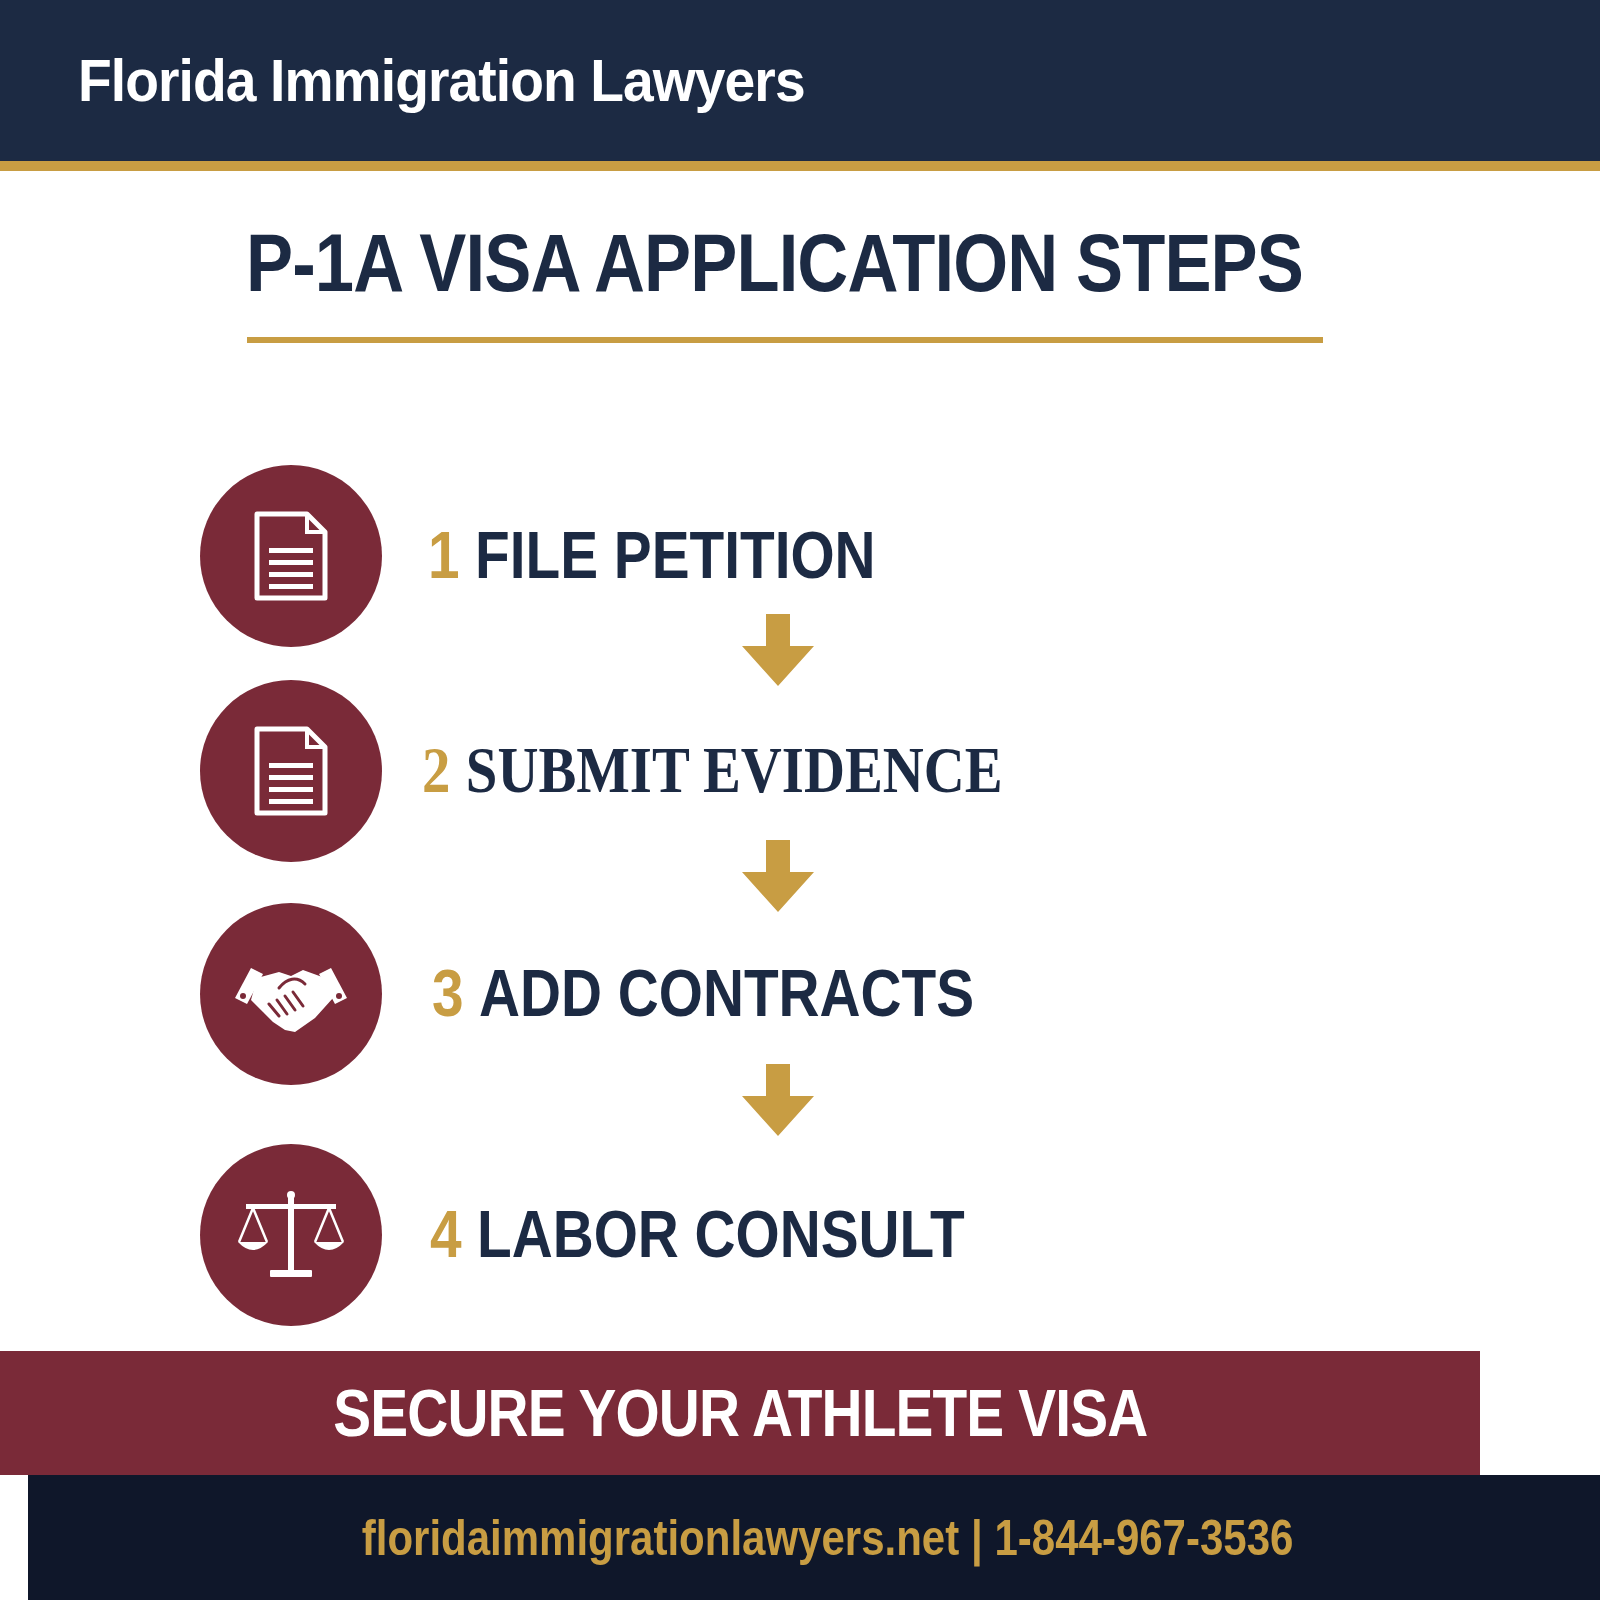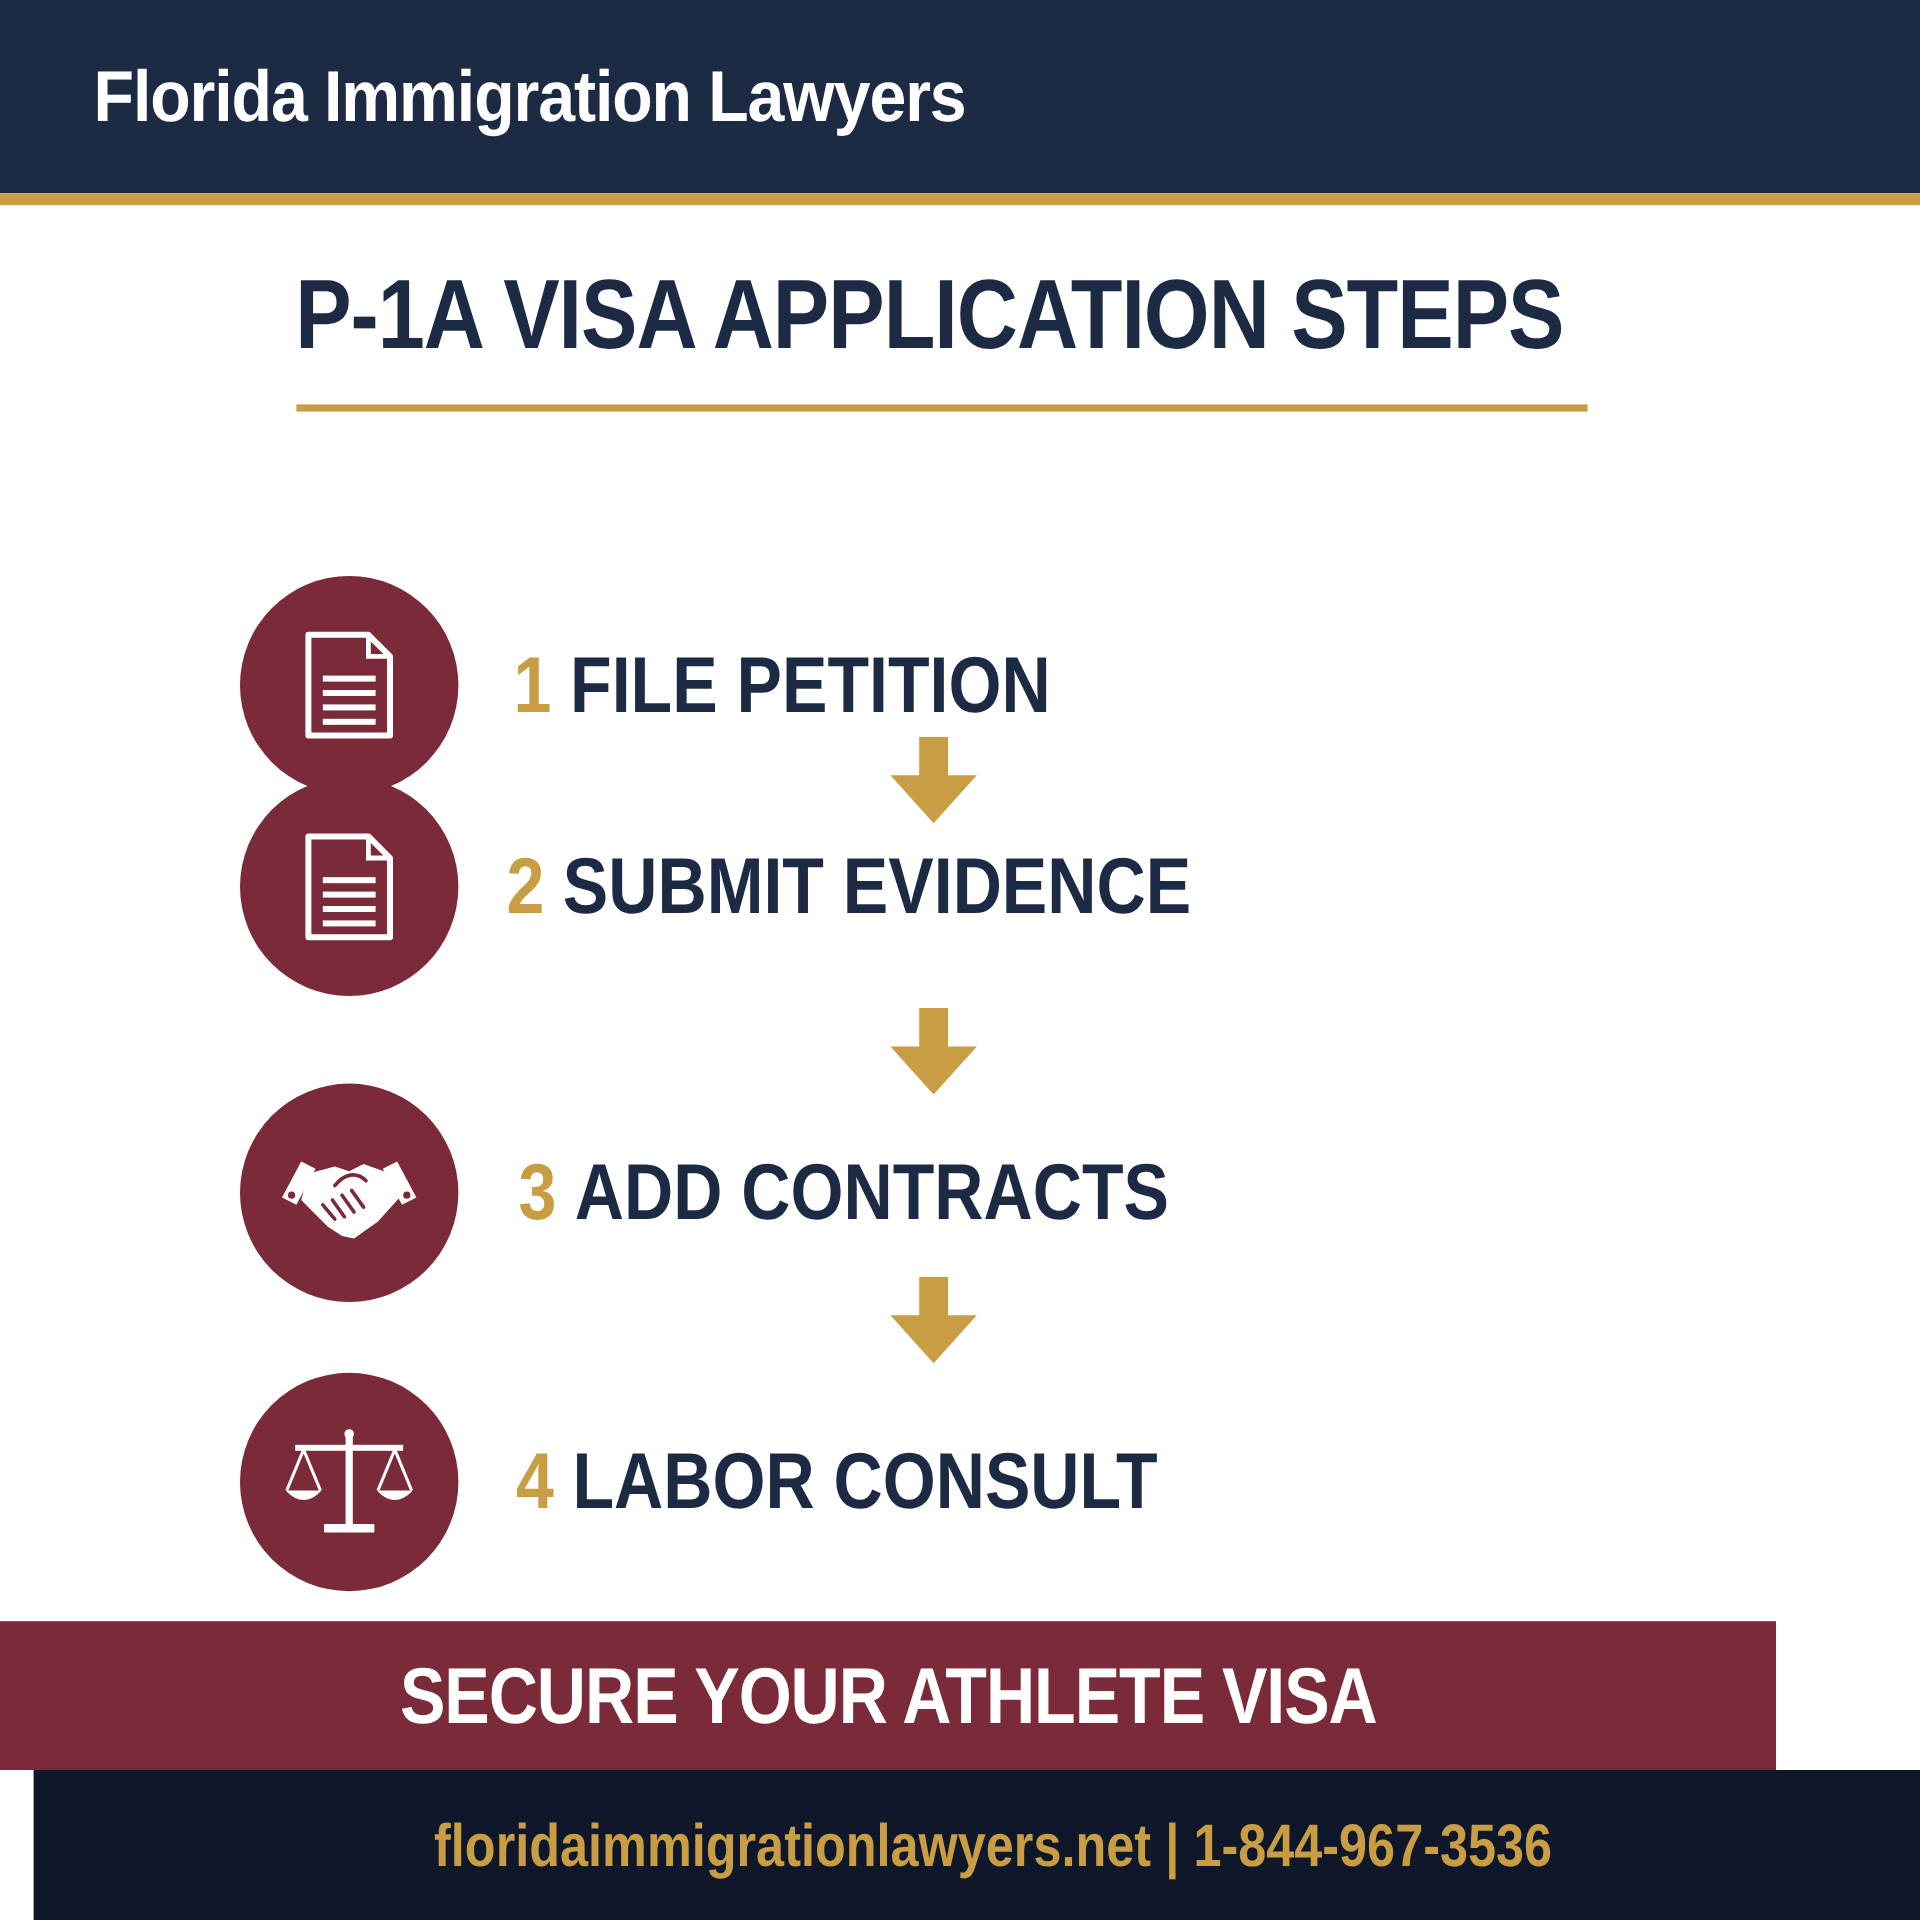--- a/index.html
+++ b/index.html
@@ -83,41 +83,41 @@
 <body>
 
 <div class="header">
   <div class="header-title">Florida Immigration Lawyers</div>
 </div>
 <div class="header-rule"></div>
 
 <div class="page-title">P-1A VISA APPLICATION STEPS</div>
 <div class="title-underline"></div>
 
-<div class="step" style="top:480px;">
+<div class="step" style="top:465px;">
   <div class="step-circle">
     <svg width="76" height="92" viewBox="0 0 76 92">
       <path d="M4 4 H54 L72 22 V88 H4 Z" fill="none" stroke="#ffffff" stroke-width="5" stroke-linejoin="round"></path>
       <path d="M54 4 V22 H72" fill="none" stroke="#ffffff" stroke-width="4"></path>
       <rect x="16" y="38" width="44" height="5" fill="#ffffff"></rect>
       <rect x="16" y="50" width="44" height="5" fill="#ffffff"></rect>
       <rect x="16" y="62" width="44" height="5" fill="#ffffff"></rect>
       <rect x="16" y="74" width="44" height="5" fill="#ffffff"></rect>
     </svg>
   </div>
   <div class="step-text" style="left:228px;">
     <span class="step-num">1</span><span class="step-label">FILE PETITION</span>
   </div>
 </div>
 
 <svg class="arrow" style="top:614px;" viewBox="0 0 72 72">
   <polygon points="24,0 48,0 48,32 72,32 36,72 0,32 24,32" fill="#c89d43"></polygon>
 </svg>
 
-<div class="step" style="top:648px;">
+<div class="step" style="top:680px;font-family:Liberation Serif, serif;">
   <div class="step-circle">
     <svg width="76" height="92" viewBox="0 0 76 92">
       <path d="M4 4 H54 L72 22 V88 H4 Z" fill="none" stroke="#ffffff" stroke-width="5" stroke-linejoin="round"></path>
       <path d="M54 4 V22 H72" fill="none" stroke="#ffffff" stroke-width="4"></path>
       <rect x="16" y="38" width="44" height="5" fill="#ffffff"></rect>
       <rect x="16" y="50" width="44" height="5" fill="#ffffff"></rect>
       <rect x="16" y="62" width="44" height="5" fill="#ffffff"></rect>
       <rect x="16" y="74" width="44" height="5" fill="#ffffff"></rect>
     </svg>
   </div>

